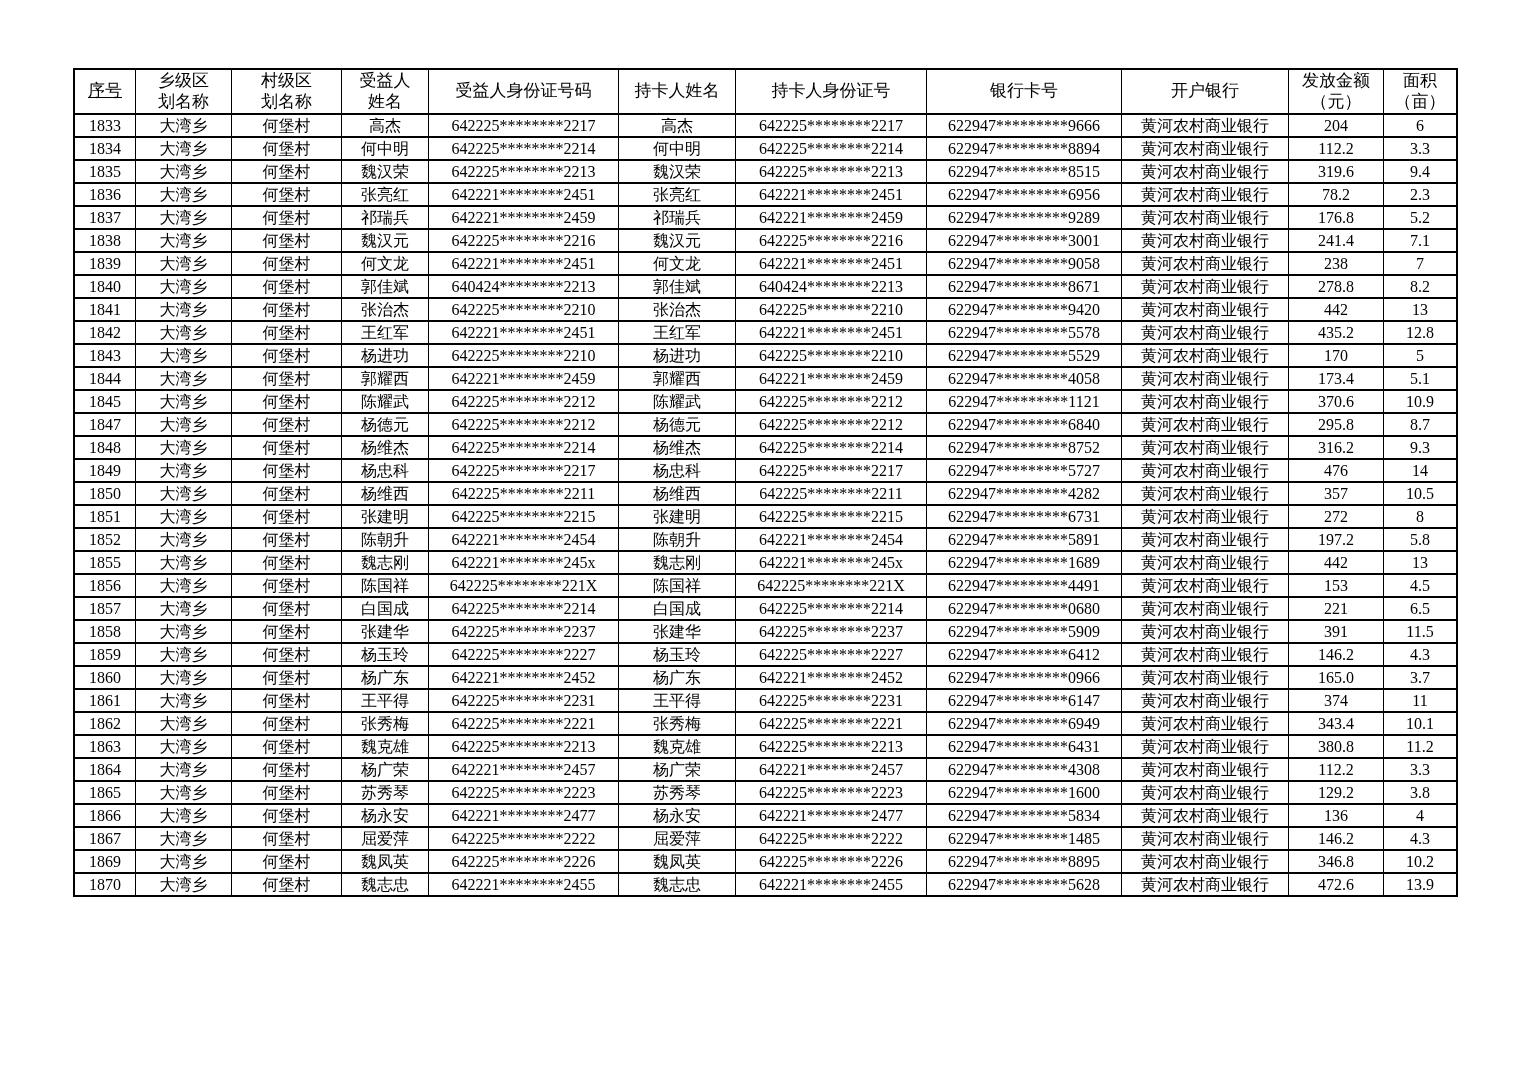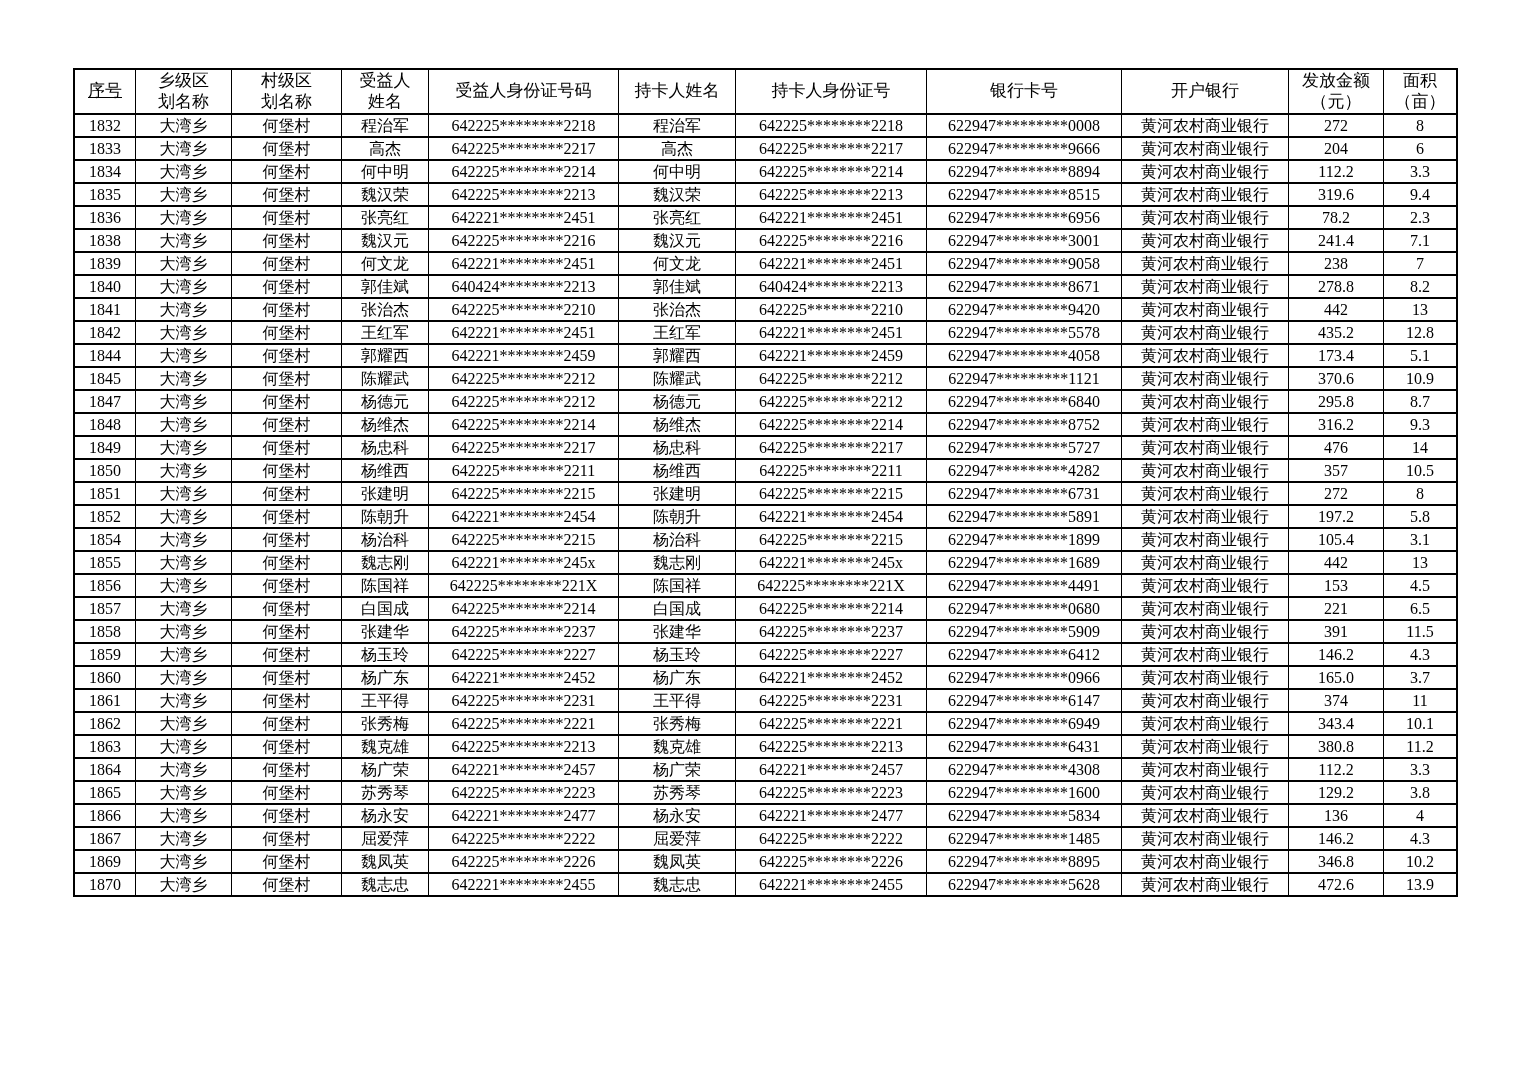--- a/index.html
+++ b/index.html
@@ -85,33 +85,20 @@
         <th class="w-card">银行卡号</th>
         <th class="w-bank">开户银行</th>
         <th class="w-amt">发放金额
 （元）</th>
         <th class="w-area">面积
 （亩）</th>
       </tr>
     </thead>
     <tbody id="table-body">
         <tr>
-          <td>1832</td>
-          <td>大湾乡</td>
-          <td>何堡村</td>
-          <td>程治军</td>
-          <td>642225********2218</td>
-          <td>程治军</td>
-          <td>642225********2218</td>
-          <td>622947*********0008</td>
-          <td>黄河农村商业银行</td>
-          <td>272</td>
-          <td>8</td>
-        </tr>
-        <tr>
           <td>1833</td>
           <td>大湾乡</td>
           <td>何堡村</td>
           <td>高杰</td>
           <td>642225********2217</td>
           <td>高杰</td>
           <td>642225********2217</td>
           <td>622947*********9666</td>
           <td>黄河农村商业银行</td>
           <td>204</td>
@@ -150,20 +137,33 @@
           <td>张亮红</td>
           <td>642221********2451</td>
           <td>张亮红</td>
           <td>642221********2451</td>
           <td>622947*********6956</td>
           <td>黄河农村商业银行</td>
           <td>78.2</td>
           <td>2.3</td>
         </tr>
         <tr>
+          <td>1837</td>
+          <td>大湾乡</td>
+          <td>何堡村</td>
+          <td>祁瑞兵</td>
+          <td>642221********2459</td>
+          <td>祁瑞兵</td>
+          <td>642221********2459</td>
+          <td>622947*********9289</td>
+          <td>黄河农村商业银行</td>
+          <td>176.8</td>
+          <td>5.2</td>
+        </tr>
+        <tr>
           <td>1838</td>
           <td>大湾乡</td>
           <td>何堡村</td>
           <td>魏汉元</td>
           <td>642225********2216</td>
           <td>魏汉元</td>
           <td>642225********2216</td>
           <td>622947*********3001</td>
           <td>黄河农村商业银行</td>
           <td>241.4</td>
@@ -215,20 +215,33 @@
           <td>王红军</td>
           <td>642221********2451</td>
           <td>王红军</td>
           <td>642221********2451</td>
           <td>622947*********5578</td>
           <td>黄河农村商业银行</td>
           <td>435.2</td>
           <td>12.8</td>
         </tr>
         <tr>
+          <td>1843</td>
+          <td>大湾乡</td>
+          <td>何堡村</td>
+          <td>杨进功</td>
+          <td>642225********2210</td>
+          <td>杨进功</td>
+          <td>642225********2210</td>
+          <td>622947*********5529</td>
+          <td>黄河农村商业银行</td>
+          <td>170</td>
+          <td>5</td>
+        </tr>
+        <tr>
           <td>1844</td>
           <td>大湾乡</td>
           <td>何堡村</td>
           <td>郭耀西</td>
           <td>642221********2459</td>
           <td>郭耀西</td>
           <td>642221********2459</td>
           <td>622947*********4058</td>
           <td>黄河农村商业银行</td>
           <td>173.4</td>
@@ -319,33 +332,20 @@
           <td>陈朝升</td>
           <td>642221********2454</td>
           <td>陈朝升</td>
           <td>642221********2454</td>
           <td>622947*********5891</td>
           <td>黄河农村商业银行</td>
           <td>197.2</td>
           <td>5.8</td>
         </tr>
         <tr>
-          <td>1854</td>
-          <td>大湾乡</td>
-          <td>何堡村</td>
-          <td>杨治科</td>
-          <td>642225********2215</td>
-          <td>杨治科</td>
-          <td>642225********2215</td>
-          <td>622947*********1899</td>
-          <td>黄河农村商业银行</td>
-          <td>105.4</td>
-          <td>3.1</td>
-        </tr>
-        <tr>
           <td>1855</td>
           <td>大湾乡</td>
           <td>何堡村</td>
           <td>魏志刚</td>
           <td>642221********245x</td>
           <td>魏志刚</td>
           <td>642221********245x</td>
           <td>622947*********1689</td>
           <td>黄河农村商业银行</td>
           <td>442</td>

